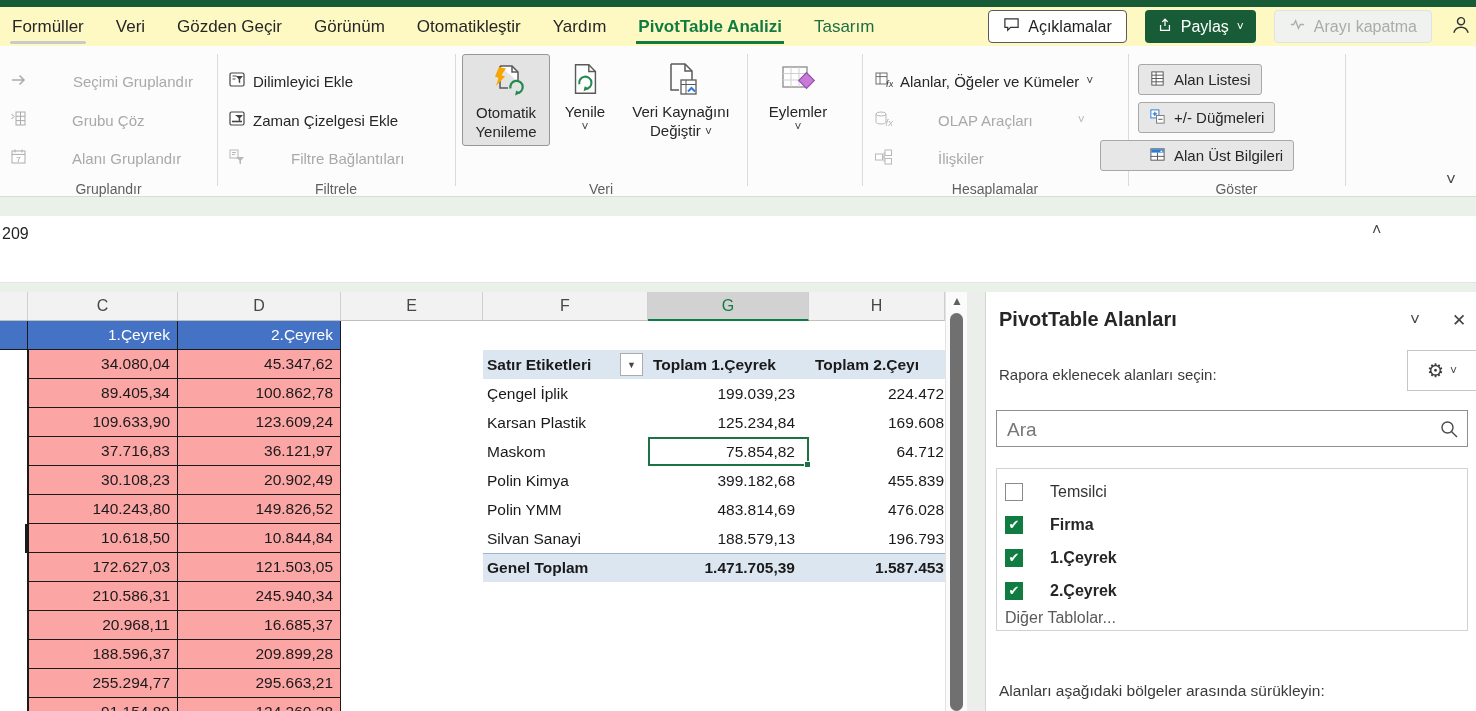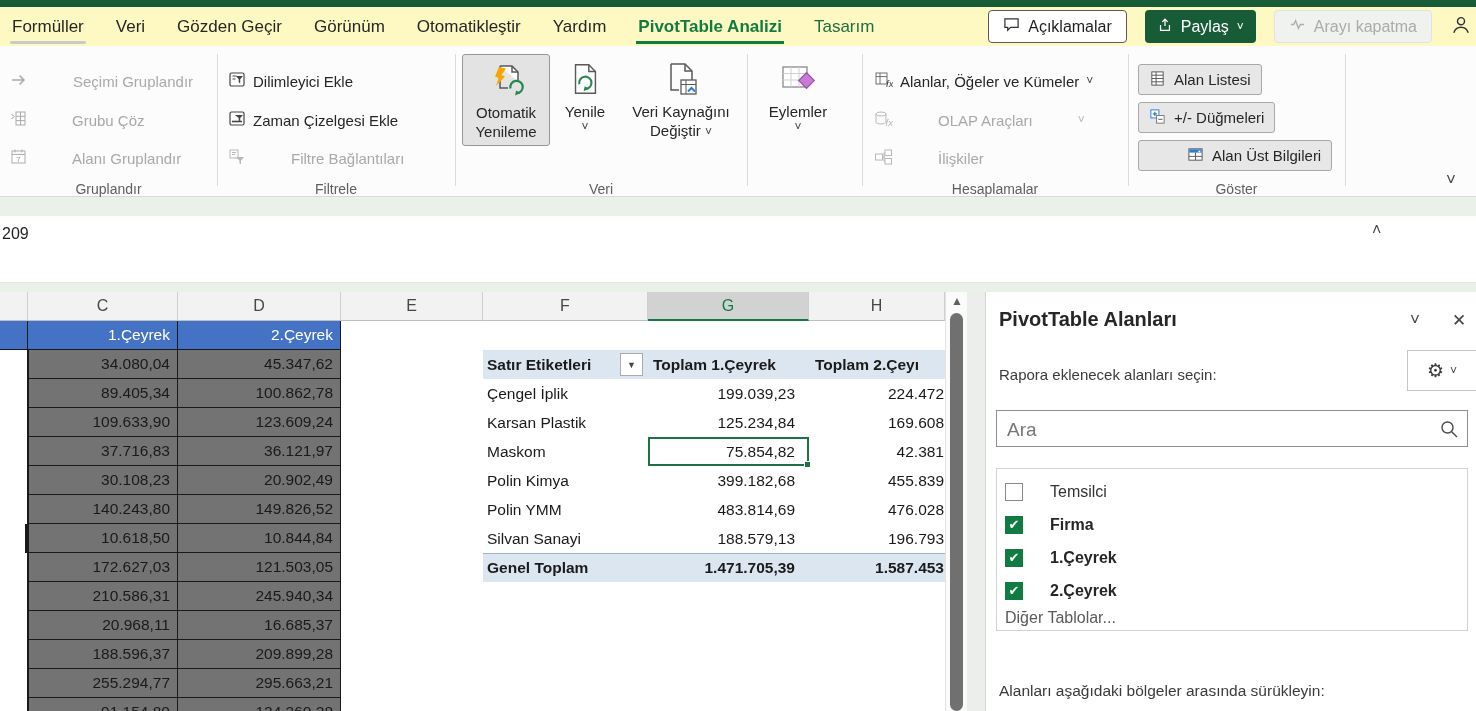--- a/index.html
+++ b/index.html
@@ -53,21 +53,21 @@
   #fx-band-bottom { position:absolute; left:0; top:283px; width:1476px; height:9px; background:#E9F1E9; }
 
   
   #sheet { position:absolute; left:0; top:292px; width:945px; height:419px; background:#fff; overflow:hidden; }
   .colhead { position:absolute; top:0; height:29px; background:#F2F2F2; border-right:1px solid #CFCFCF;
              border-bottom:1px solid #BFBFBF; color:#474747; font-size:16px; display:flex;
              align-items:center; justify-content:center; }
   .colhead.sel { background:#D2D2D2; color:#107C41; border-bottom:2px solid #107C41; }
   .cell { position:absolute; height:29px; font-size:15.5px; color:#1A1A1A; display:flex; align-items:center; }
   .num { justify-content:flex-end; padding-right:7px; }
-  .tblc { border-right:1px solid #1A1A1A; border-bottom:1px solid #1A1A1A; background:#737373; }
+  .tblc { border-right:1px solid #1A1A1A; border-bottom:1px solid #1A1A1A; background:#fca5a5; }
   .tblc.first { border-left:1px solid #1A1A1A; }
   .bluehead { background:#4472C4; color:#fff; border-right:1px solid #1A1A1A; border-bottom:1px solid #1A1A1A; }
   .bsliver { border-right:1px solid #1A1A1A; background:#fff; }
   .pvt { background:transparent; }
   .pvt-fill { background:#DCE6F1; font-weight:bold; }
   .pvt-total { background:#DCE6F1; font-weight:bold; border-top:1px solid #9AB4D4; }
   #active-cell { position:absolute; border:2px solid #1E7145; background:transparent; }
   #fill-handle { position:absolute; right:-4px; bottom:-4px; width:7px; height:7px; background:#1E7145; border:1px solid #fff; }
   #pvt-filter-btn { position:absolute; width:23px; height:23px; background:#fff; border:1px solid #ABABAB;
                     display:flex; align-items:center; justify-content:center; font-size:9px; color:#444; }
@@ -313,21 +313,21 @@
     </div>
     <div class="toggle-btn" style="left:1138px; top:56px;">
       <span><svg width="17" height="17" viewBox="0 0 18 18">
             <rect x="2" y="2" width="8.5" height="8.5" fill="#fff" stroke="#2B7CD3"></rect>
             <path d="M6.2 4v4.5M4 6.2h4.5" stroke="#2B7CD3" stroke-width="1.3"></path>
             <rect x="8" y="8" width="8" height="8" fill="#fff" stroke="#777"></rect>
             <path d="M9.8 12h4.5" stroke="#777" stroke-width="1.3"></path>
           </svg></span>
       <span>+/- Düğmeleri</span>
     </div>
-    <div class="toggle-btn" style="left:1138px; top:94px;padding-left:48px;">
+    <div class="toggle-btn" style="left:1100px; top:94px;padding-left:48px;">
       <span><svg width="17" height="17" viewBox="0 0 18 18">
             <rect x="2" y="3" width="14" height="12" fill="#fff" stroke="#555"></rect>
             <rect x="2.5" y="3.5" width="13" height="3.5" fill="#2B7CD3"></rect>
             <path d="M2 11h14M9 7v8" stroke="#555"></path>
             <path d="M11.5 5l1.6 1.8 1.6-1.8z" fill="#fff"></path>
           </svg></span>
       <span>Alan Üst Bilgileri</span>
     </div>
     <div class="grp-label" style="left:1128px; width:217px;">Göster</div>
     <div class="sep" style="left:1345px;"></div>
@@ -397,21 +397,21 @@
       <div class="cell num pvt pvt-fill" style="left: 809px; top: 58px; width: 136px; padding-right: 1px; justify-content: flex-start; padding-left: 6px;">Toplam 2.Çeyı</div>
       <div id="pvt-filter-btn" style="left: 620px; top: 61px;">▼</div>
       <div class="cell pvt " style="left: 483px; top: 87px; width: 165px; padding-left: 4px;">Çengel İplik</div>
       <div class="cell num pvt " style="left: 648px; top: 87px; width: 161px; padding-right: 14px;">199.039,23</div>
       <div class="cell num pvt " style="left: 809px; top: 87px; width: 136px; padding-right: 1px;">224.472</div>
       <div class="cell pvt " style="left: 483px; top: 116px; width: 165px; padding-left: 4px;">Karsan Plastik</div>
       <div class="cell num pvt " style="left: 648px; top: 116px; width: 161px; padding-right: 14px;">125.234,84</div>
       <div class="cell num pvt " style="left: 809px; top: 116px; width: 136px; padding-right: 1px;">169.608</div>
       <div class="cell pvt " style="left: 483px; top: 145px; width: 165px; padding-left: 4px;">Maskom</div>
       <div class="cell num pvt " style="left: 648px; top: 145px; width: 161px; padding-right: 14px;">75.854,82</div>
-      <div class="cell num pvt " style="left: 809px; top: 145px; width: 136px; padding-right: 1px;">42.381</div>
+      <div class="cell num pvt " style="left: 809px; top: 145px; width: 136px; padding-right: 1px;">64.712</div>
       <div id="active-cell" style="left: 648px; top: 145px; width: 161px; height: 29px;">
         <div id="fill-handle"></div>
       </div>
       <div class="cell pvt " style="left: 483px; top: 174px; width: 165px; padding-left: 4px;">Polin Kimya</div>
       <div class="cell num pvt " style="left: 648px; top: 174px; width: 161px; padding-right: 14px;">399.182,68</div>
       <div class="cell num pvt " style="left: 809px; top: 174px; width: 136px; padding-right: 1px;">455.839</div>
       <div class="cell pvt " style="left: 483px; top: 203px; width: 165px; padding-left: 4px;">Polin YMM</div>
       <div class="cell num pvt " style="left: 648px; top: 203px; width: 161px; padding-right: 14px;">483.814,69</div>
       <div class="cell num pvt " style="left: 809px; top: 203px; width: 136px; padding-right: 1px;">476.028</div>
       <div class="cell pvt " style="left: 483px; top: 232px; width: 165px; padding-left: 4px;">Silvan Sanayi</div>

